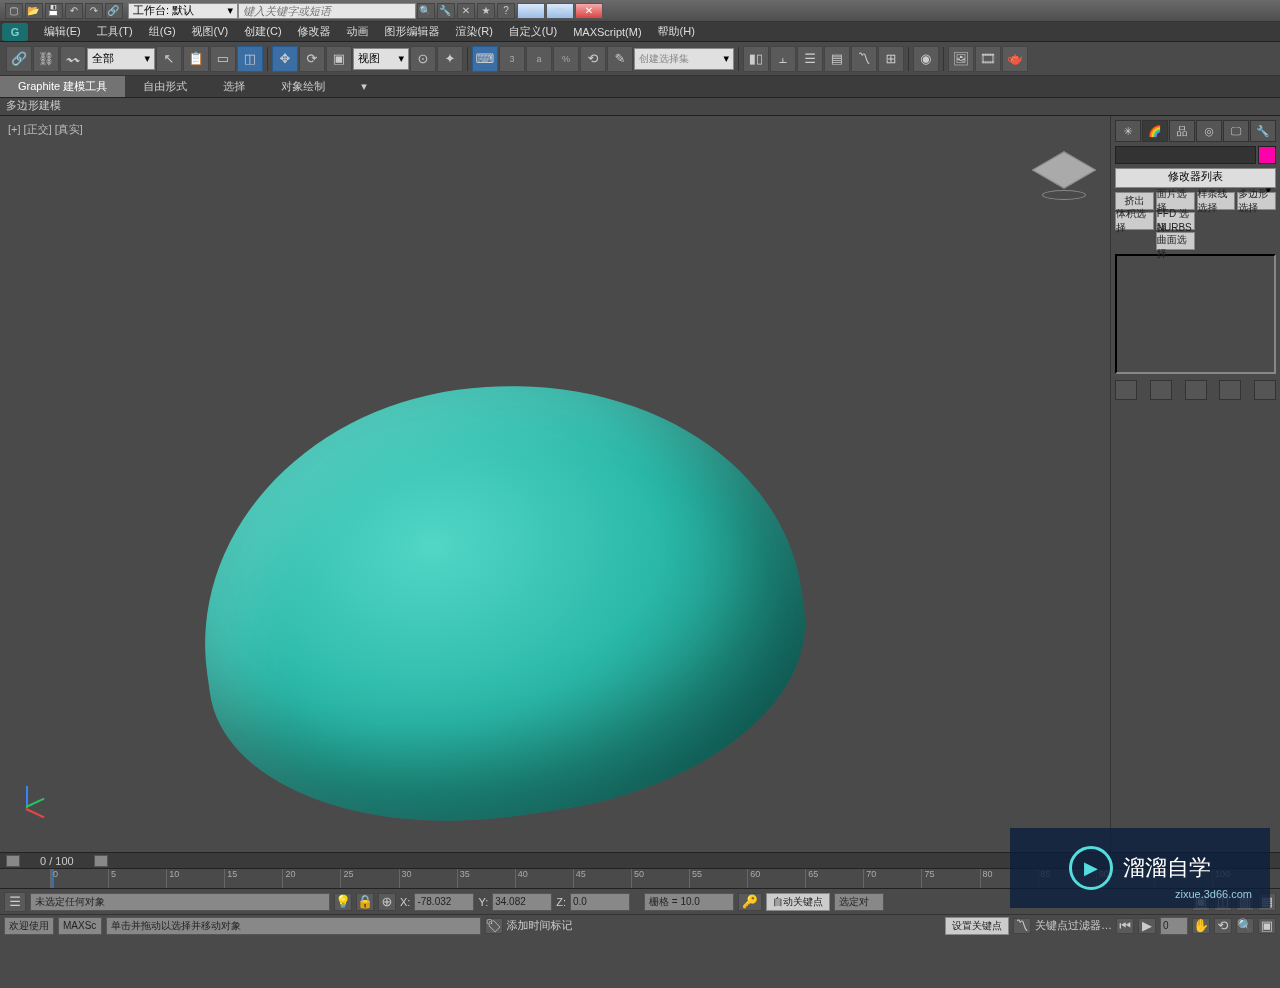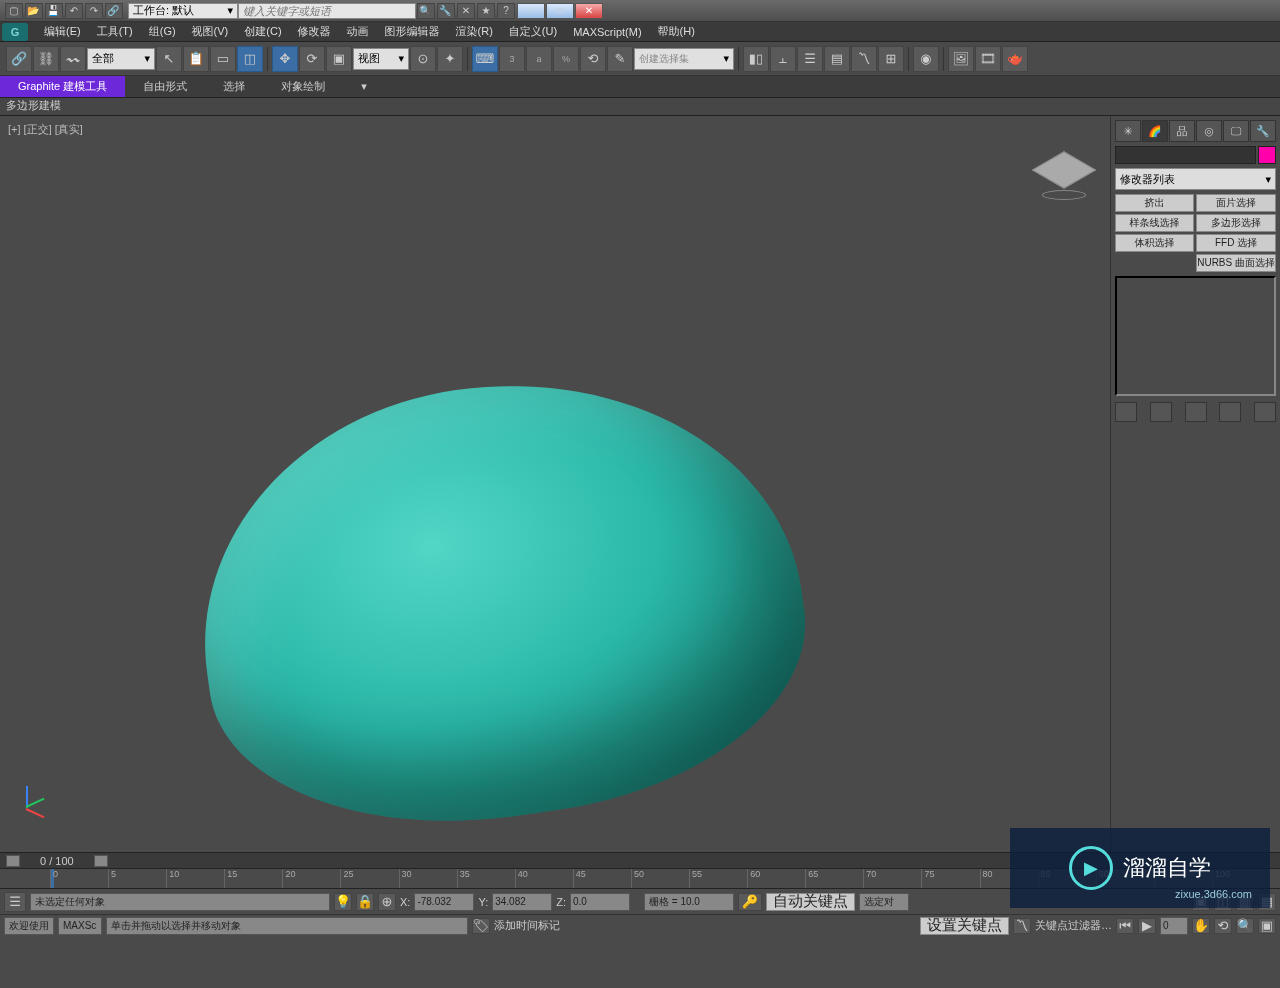--- a/index.html
+++ b/index.html
@@ -16,63 +16,63 @@
 .menubar { height:20px; background:#3a3a3a; display:flex; align-items:center; padding:0 2px; border-bottom:1px solid #222; }
 .logo { width:26px; height:18px; background:#1a6e6e; border-radius:3px; margin-right:8px; display:flex; align-items:center; justify-content:center; color:#7ed4d4; font-weight:bold; }
 .menu-item { padding:14px 8px; color:#ddd; cursor:pointer; }
 .toolbar1 { height:34px; background:#4a4a4a; display:flex; align-items:center; padding:0 6px; border-bottom:1px solid #333; gap:1px; }
 .tbtn { width:26px; height:26px; background:#5a5a5a; border:1px solid #444; display:flex; align-items:center; justify-content:center; cursor:pointer; font-size:13px; }
 .tbtn.active { background:#3a6ea5; border-color:#2a5a8a; }
 .tsep { width:1px; height:24px; background:#333; margin:0 3px; }
 .tsel { height:22px; background:#e0e0e0; color:#000; border:1px solid #888; padding:0 4px; display:flex; align-items:center; }
 .ribbonbar { height:22px; background:#3c3c3c; display:flex; align-items:center; border-bottom:1px solid #222; }
 .rtab { padding:3px 18px; color:#ccc; cursor:pointer; }
-.rtab.active { background:#6d28d9; color:#fff; }
+.rtab.active { background:#737373; color:#fff; }
 .ribhelper { height:18px; background:#464646; display:flex; align-items:flex-start; padding:0 6px; border-bottom:1px solid #222; }
 .main { display:flex; height:736px; }
 .viewport { flex:1; background:#4a4a4a; position:relative; }
 .vlabel { position:absolute; top:6px; left:8px; color:#bbb; font-size:11px; }
 .viewcube { position:absolute; top:28px; right:16px; width:60px; height:60px; }
 .cube { width:36px; height:36px; background:#aaa; transform:rotate(45deg) skew(-15deg,-15deg); margin:8px auto; border:1px solid #888; }
 .ring { position:absolute; bottom:4px; left:8px; width:44px; height:10px; border:1px solid #888; border-radius:50%; }
 .axis-gizmo { position:absolute; bottom:26px; left:16px; width:40px; height:40px; }
 .axis-gizmo .z { position:absolute; width:2px; height:22px; background:#3b82f6; left:10px; top:0; }
 .axis-gizmo .y { position:absolute; width:20px; height:2px; background:#22c55e; left:10px; top:20px; transform:rotate(-25deg); transform-origin:left; }
 .axis-gizmo .x { position:absolute; width:20px; height:2px; background:#ef4444; left:10px; top:22px; transform:rotate(25deg); transform-origin:left; }
 .egg { position:absolute; left:200px; top:270px; width:600px; height:430px; background:radial-gradient(ellipse at 40% 35%, #52d6c6 0%, #2ab8a8 45%, #1e9688 70%, #0a5e56 100%); border-radius:50% 55% 48% 50% / 60% 60% 40% 40%; transform:rotate(-8deg); box-shadow:inset -40px -60px 80px rgba(0,0,0,0.3), inset 30px 30px 60px rgba(255,255,255,0.15); }
 .cmdpanel { width:170px; background:#4a4a4a; border-left:1px solid #333; padding:4px; }
 .cmdtabs { display:flex; gap:1px; margin-bottom:4px; }
 .cmdtab { width:26px; height:22px; background:#555; border:1px solid #333; display:flex; align-items:center; justify-content:center; cursor:pointer; }
 .cmdtab.active { background:#3a3a3a; }
 .namebox { display:flex; gap:2px; margin-bottom:4px; }
 .namefield { flex:1; height:18px; background:#333; border:1px solid #222; }
 .colorswatch { width:18px; height:18px; background:#ff00aa; border:1px solid #222; }
-.modsel { height:20px; background:#ddd; color:#000; border:1px solid #888; display:flex; align-items:center; padding:10px 4px; margin-bottom:4px; }
-.modbtns { display:grid; grid-template-columns:1fr; gap:2px; margin-bottom:4px; }
+.modsel { height:20px; background:#ddd; color:#000; border:1px solid #888; display:flex; align-items:center; padding:0 4px; margin-bottom:4px;flex-direction:column; }
+.modbtns { display:grid; grid-template-columns:1fr 1fr 1fr 1fr; gap:2px; margin-bottom:4px; }
 .modbtn { height:18px; background:#ccc; color:#222; border:1px solid #888; display:flex; align-items:center; justify-content:center; cursor:pointer; font-size:10px; }
 .modbtn.wide { grid-column:1/3; }
 .modstack { height:120px; background:#4a4a4a; border:2px inset #333; margin-bottom:6px; }
 .stackbtns { display:flex; gap:2px; justify-content:space-between; margin-bottom:8px; }
 .stackbtn { width:22px; height:20px; background:#555; border:1px solid #333; cursor:pointer; }
 .trackrow { height:16px; background:#3a3a3a; display:flex; align-items:center; padding:0 6px; border-top:1px solid #222; }
 .trackrow .sc { width:14px; height:12px; background:#888; border:1px solid #555; }
 .timeline { height:20px; background:#4a4a4a; position:relative; border-top:1px solid #222; }
 .timeruler { position:absolute; left:50px; right:10px; height:100%; display:flex; }
 .tick { flex:1; border-left:1px solid #666; font-size:9px; color:#aaa; padding-left:2px; position:relative; }
 .playhead { position:absolute; left:50px; top:0; width:4px; height:100%; background:#3a6ea5; }
 .statusbar { height:26px; background:#4a4a4a; display:flex; align-items:center; padding:0 4px; border-top:1px solid #222; gap:4px; }
 .statusbox { height:18px; background:#888; border:1px solid #555; padding:0 4px; display:flex; align-items:center; color:#222; font-size:10px; }
 .coordbox { width:60px; height:18px; background:#888; border:1px solid #555; color:#222; padding:0 2px; display:flex; align-items:center; font-size:10px; }
 .statusbar2 { height:22px; background:#4a4a4a; display:flex; align-items:center; padding:0 4px; border-top:1px solid #333; gap:4px; font-size:10px; }
 .watermark { position:absolute; right:10px; bottom:80px; width:260px; height:80px; background:rgba(10,30,60,0.8); display:flex; align-items:center; justify-content:center; gap:10px; }
 .watermark .playicon { width:44px; height:44px; border:3px solid #5dd; border-radius:50%; display:flex; align-items:center; justify-content:center; color:#5dd; font-size:18px; }
 .watermark .wmtxt { color:#fff; font-size:22px; }
 .watermark .wmsub { color:#9cd; font-size:11px; position:absolute; bottom:8px; right:18px; }
 .ttxt { font-size:9px; color:#aaa; }
-.autobtn { height:18px; background:#ccc; color:#222; border:1px solid #888; padding:0 6px; font-size:15px; display:flex; align-items:center; cursor:pointer; }
+.autobtn { height:18px; background:#ccc; color:#222; border:1px solid #888; padding:0 6px; font-size:10px; display:flex; align-items:center; cursor:pointer; }
 </style>
 </head>
 <body>
 
 <div class="titlebar">
   <div class="qat-btn">▢</div>
   <div class="qat-btn">📂</div>
   <div class="qat-btn">💾</div>
   <div class="qat-btn">↶</div>
   <div class="qat-btn">↷</div>

